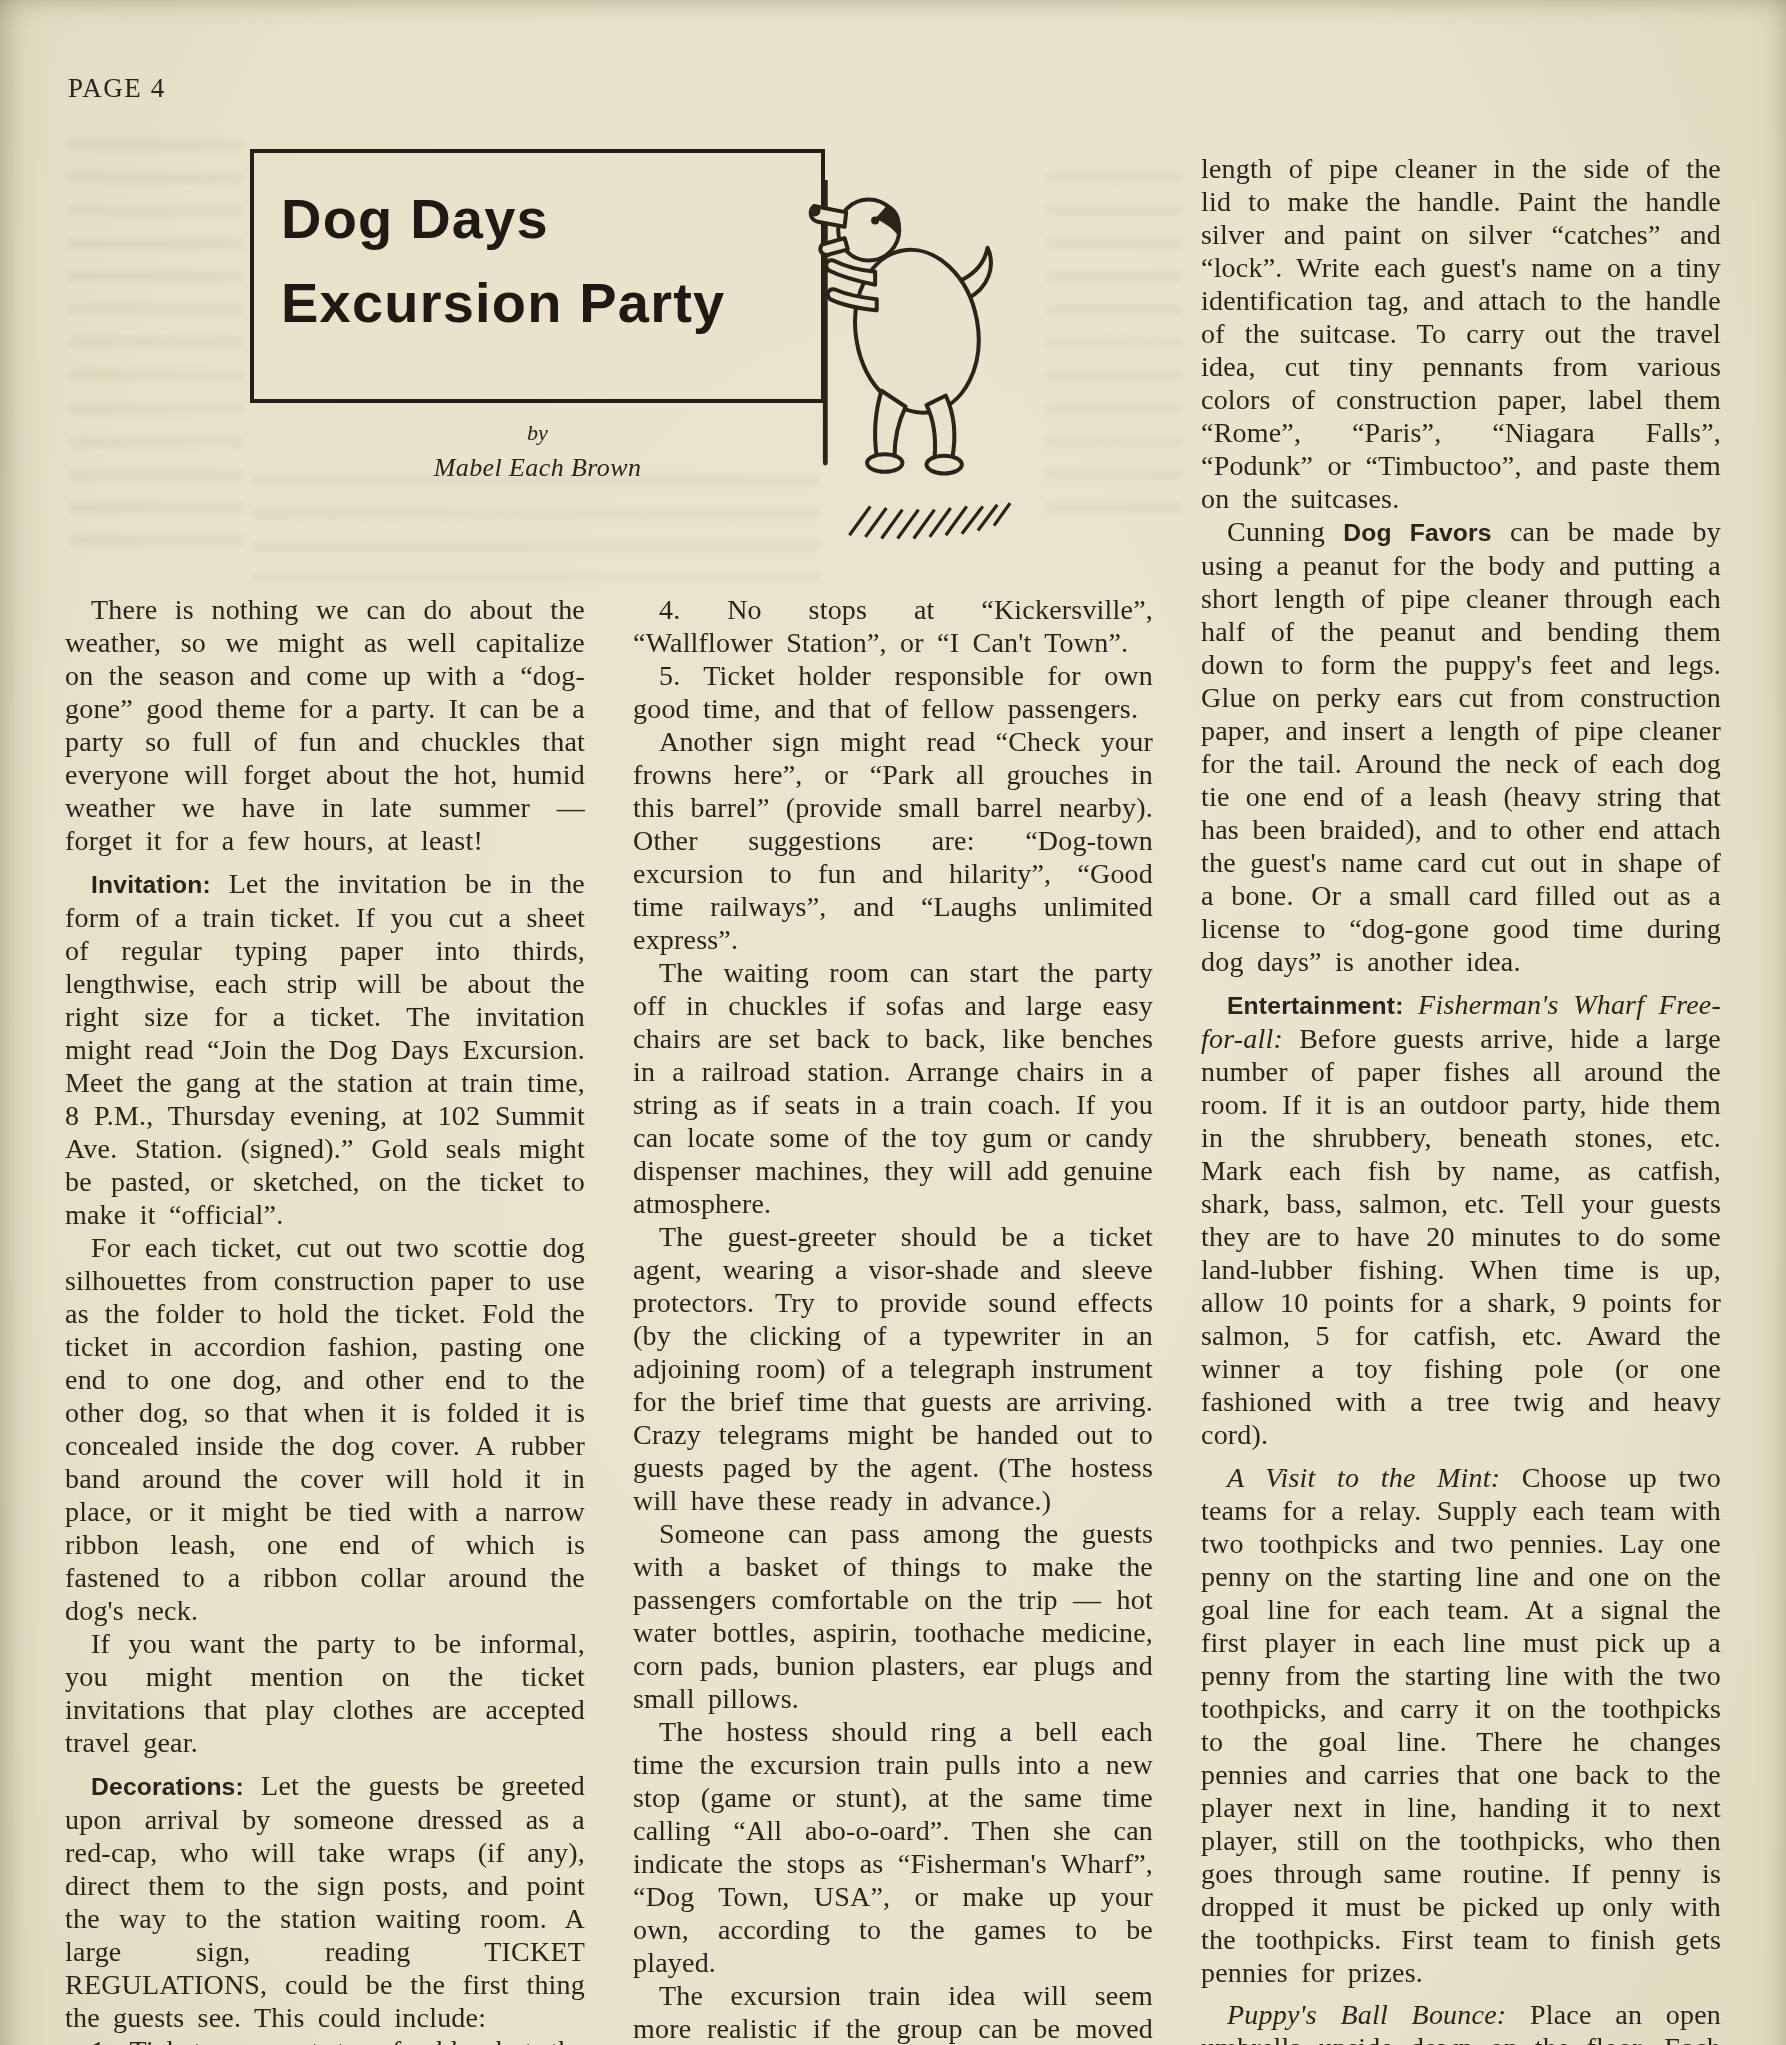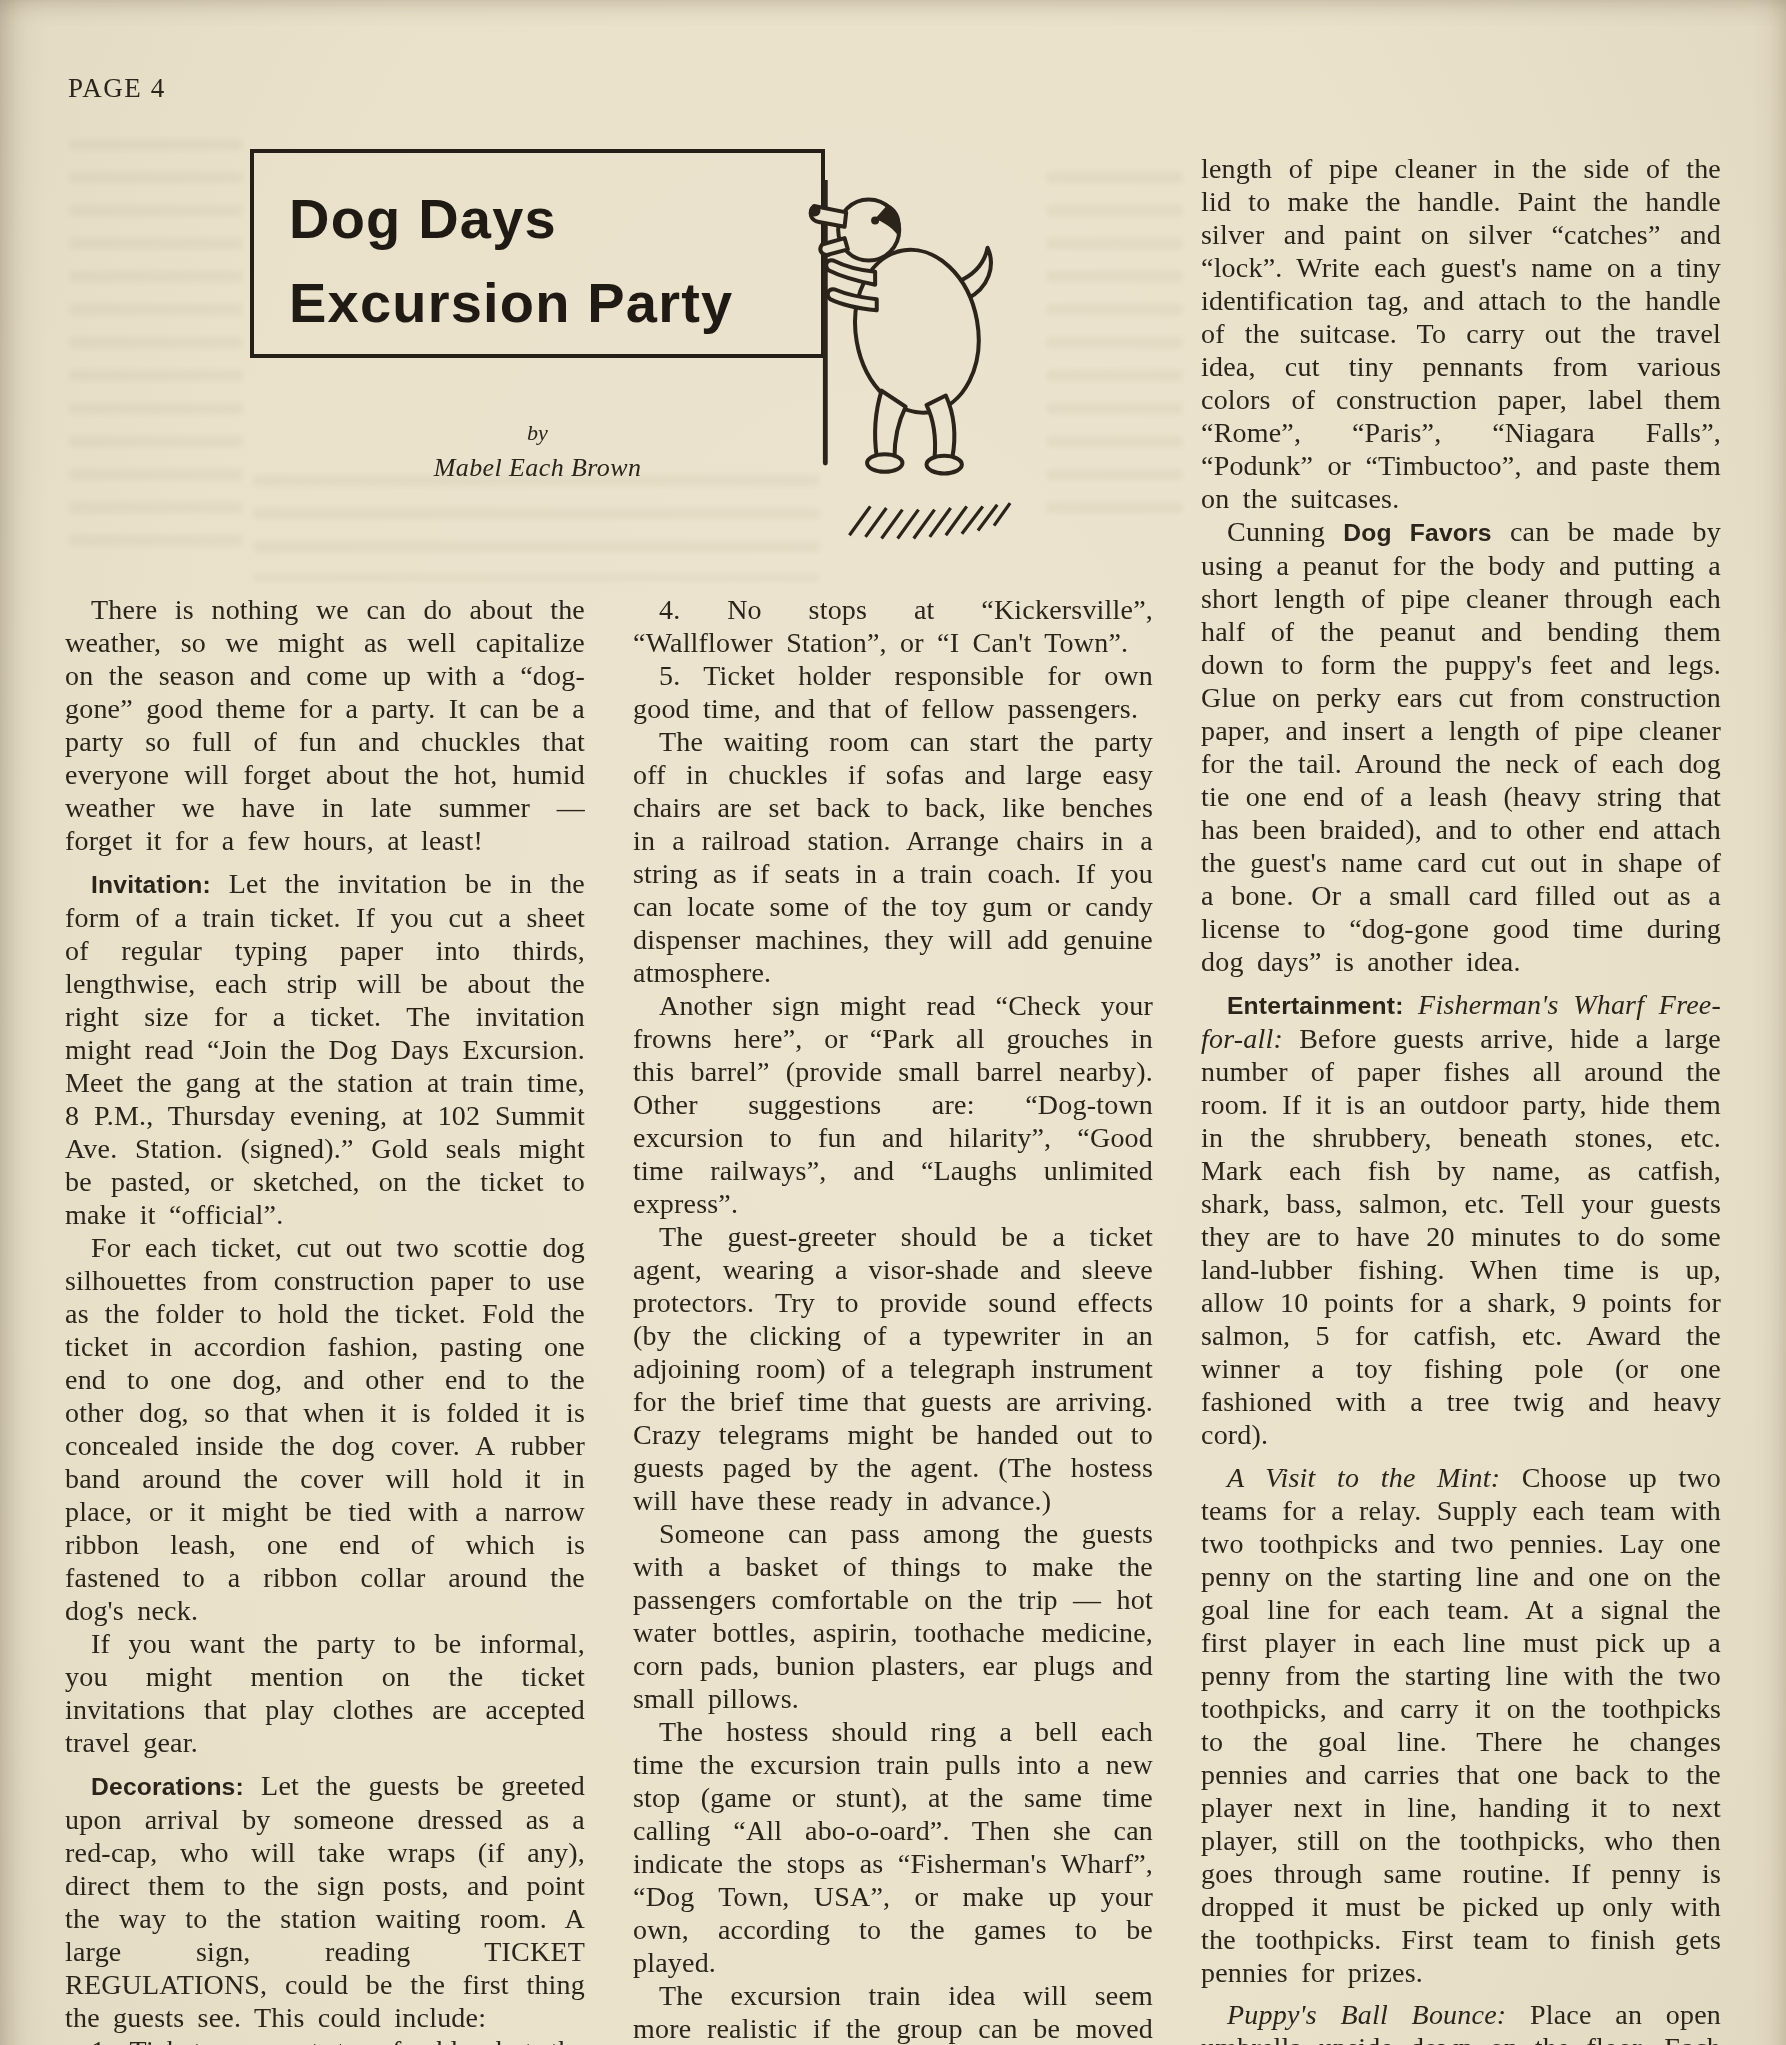--- a/index.html
+++ b/index.html
@@ -26,24 +26,24 @@
     filter:blur(2.5px);
     opacity:.55;
     pointer-events:none;
   }
   .header{
     position:absolute;left:68px;right:68px;top:73px;
     display:flex;justify-content:flex-start;align-items:baseline;
     font-size:27px;letter-spacing:1.6px;
   }
   .title-box{
-    position:absolute;left:250px;top:149px;width:575px;height:209px;
+    position:absolute;left:250px;top:149px;width:575px;height:254px;
     border:4.1px solid #241f17;
     box-sizing:border-box;
-    padding:24px 0 0 35px;
+    padding:24px 0 0 27px;
     font-family:"Liberation Sans",sans-serif;
     font-weight:700;
     font-size:56px;
     line-height:84px;
     letter-spacing:1.2px;
     color:#1f1a13;
   }
   .byline{
     position:absolute;left:250px;top:378px;width:575px;
     text-align:center;
@@ -131,22 +131,22 @@
       <p class="para indent"><span class="seg plain">There is nothing we can do about the weather, so we might as well capitalize on the season and come up with a “dog-gone” good theme for a party. It can be a party so full of fun and chuckles that everyone will forget about the hot, humid weather we have in late summer — forget it for a few hours, at least!</span></p>
       <p class="para indent space-before"><span class="seg bold">Invitation: </span><span class="seg plain">Let the invitation be in the form of a train ticket. If you cut a sheet of regular typing paper into thirds, lengthwise, each strip will be about the right size for a ticket. The invitation might read “Join the Dog Days Excursion. Meet the gang at the station at train time, 8 P.M., Thursday evening, at 102 Summit Ave. Station. (signed).” Gold seals might be pasted, or sketched, on the ticket to make it “official”.</span></p>
       <p class="para indent"><span class="seg plain">For each ticket, cut out two scottie dog silhouettes from construction paper to use as the folder to hold the ticket. Fold the ticket in accordion fashion, pasting one end to one dog, and other end to the other dog, so that when it is folded it is concealed inside the dog cover. A rubber band around the cover will hold it in place, or it might be tied with a narrow ribbon leash, one end of which is fastened to a ribbon collar around the dog's neck.</span></p>
       <p class="para indent"><span class="seg plain">If you want the party to be informal, you might mention on the ticket invitations that play clothes are accepted travel gear.</span></p>
       <p class="para indent space-before"><span class="seg bold">Decorations: </span><span class="seg plain">Let the guests be greeted upon arrival by someone dressed as a red-cap, who will take wraps (if any), direct them to the sign posts, and point the way to the station waiting room. A large sign, reading TICKET REGULATIONS, could be the first thing the guests see. This could include:</span></p>
       <p class="para indent"><span class="seg plain">1. Tickets are not transferable, but the mirthful spirit of the occasion is, and it is hoped it will be passed about freely.</span></p>
     </div>
   <div class="col col2">
       <p class="para indent"><span class="seg plain">4. No stops at “Kickersville”, “Wallflower Station”, or “I Can't Town”.</span></p>
       <p class="para indent"><span class="seg plain">5. Ticket holder responsible for own good time, and that of fellow passengers.</span></p>
+      <p class="para indent"><span class="seg plain">Another sign might read “Check your frowns here”, or “Park all grouches in this barrel” (provide small barrel nearby). Other suggestions are: “Dog-town excursion to fun and hilarity”, “Good time railways”, and “Laughs unlimited express”.</span></p>
       <p class="para indent"><span class="seg plain">The waiting room can start the party off in chuckles if sofas and large easy chairs are set back to back, like benches in a railroad station. Arrange chairs in a string as if seats in a train coach. If you can locate some of the toy gum or candy dispenser machines, they will add genuine atmosphere.</span></p>
-      <p class="para indent"><span class="seg plain">Another sign might read “Check your frowns here”, or “Park all grouches in this barrel” (provide small barrel nearby). Other suggestions are: “Dog-town excursion to fun and hilarity”, “Good time railways”, and “Laughs unlimited express”.</span></p>
       <p class="para indent"><span class="seg plain">The guest-greeter should be a ticket agent, wearing a visor-shade and sleeve protectors. Try to provide sound effects (by the clicking of a typewriter in an adjoining room) of a telegraph instrument for the brief time that guests are arriving. Crazy telegrams might be handed out to guests paged by the agent. (The hostess will have these ready in advance.)</span></p>
       <p class="para indent"><span class="seg plain">Someone can pass among the guests with a basket of things to make the passengers comfortable on the trip — hot water bottles, aspirin, toothache medicine, corn pads, bunion plasters, ear plugs and small pillows.</span></p>
       <p class="para indent"><span class="seg plain">The hostess should ring a bell each time the excursion train pulls into a new stop (game or stunt), at the same time calling “All abo-o-oard”. Then she can indicate the stops as “Fisherman's Wharf”, “Dog Town, USA”, or make up your own, according to the games to be played.</span></p>
       <p class="para indent"><span class="seg plain">The excursion train idea will seem more realistic if the group can be moved to different locations throughout the party for different games; for example, from living room to basement, to dining room, to patio, to lawn, etc. If there are several hosts, the party might move from house to house as the party progresses.</span></p>
     </div>
   <div class="col col3">
       <p class="para"><span class="seg plain">length of pipe cleaner in the side of the lid to make the handle. Paint the handle silver and paint on silver “catches” and “lock”. Write each guest's name on a tiny identification tag, and attach to the handle of the suitcase. To carry out the travel idea, cut tiny pennants from various colors of construction paper, label them “Rome”, “Paris”, “Niagara Falls”, “Podunk” or “Timbuctoo”, and paste them on the suitcases.</span></p>
       <p class="para indent"><span class="seg plain">Cunning </span><span class="seg bold">Dog Favors </span><span class="seg plain">can be made by using a peanut for the body and putting a short length of pipe cleaner through each half of the peanut and bending them down to form the puppy's feet and legs. Glue on perky ears cut from construction paper, and insert a length of pipe cleaner for the tail. Around the neck of each dog tie one end of a leash (heavy string that has been braided), and to other end attach the guest's name card cut out in shape of a bone. Or a small card filled out as a license to “dog-gone good time during dog days” is another idea.</span></p>
       <p class="para indent space-before"><span class="seg bold">Entertainment: </span><span class="seg italic">Fisherman's Wharf Free-for-all: </span><span class="seg plain">Before guests arrive, hide a large number of paper fishes all around the room. If it is an outdoor party, hide them in the shrubbery, beneath stones, etc. Mark each fish by name, as catfish, shark, bass, salmon, etc. Tell your guests they are to have 20 minutes to do some land-lubber fishing. When time is up, allow 10 points for a shark, 9 points for salmon, 5 for catfish, etc. Award the winner a toy fishing pole (or one fashioned with a tree twig and heavy cord).</span></p>
       <p class="para indent space-before"><span class="seg italic">A Visit to the Mint: </span><span class="seg plain">Choose up two teams for a relay. Supply each team with two toothpicks and two pennies. Lay one penny on the starting line and one on the goal line for each team. At a signal the first player in each line must pick up a penny from the starting line with the two toothpicks, and carry it on the toothpicks to the goal line. There he changes pennies and carries that one back to the player next in line, handing it to next player, still on the toothpicks, who then goes through same routine. If penny is dropped it must be picked up only with the toothpicks. First team to finish gets pennies for prizes.</span></p>

